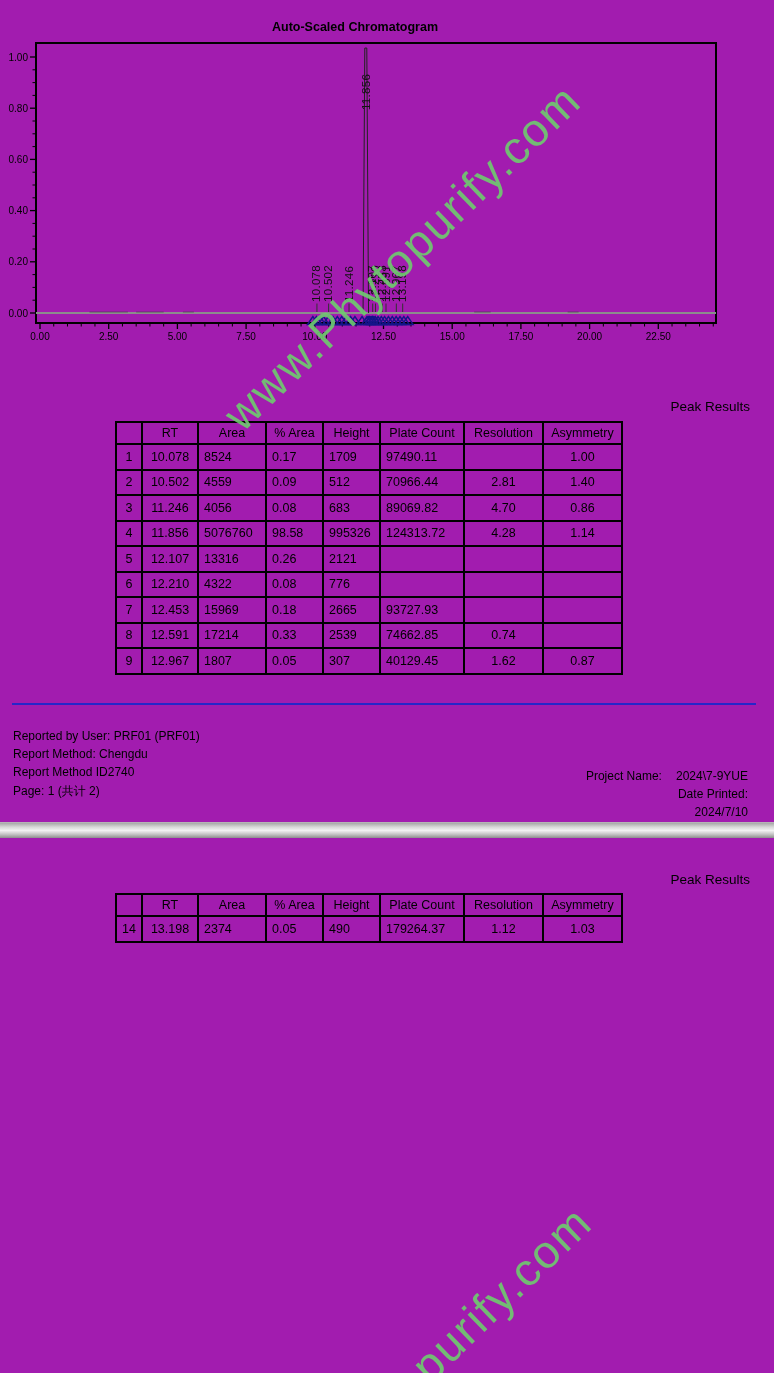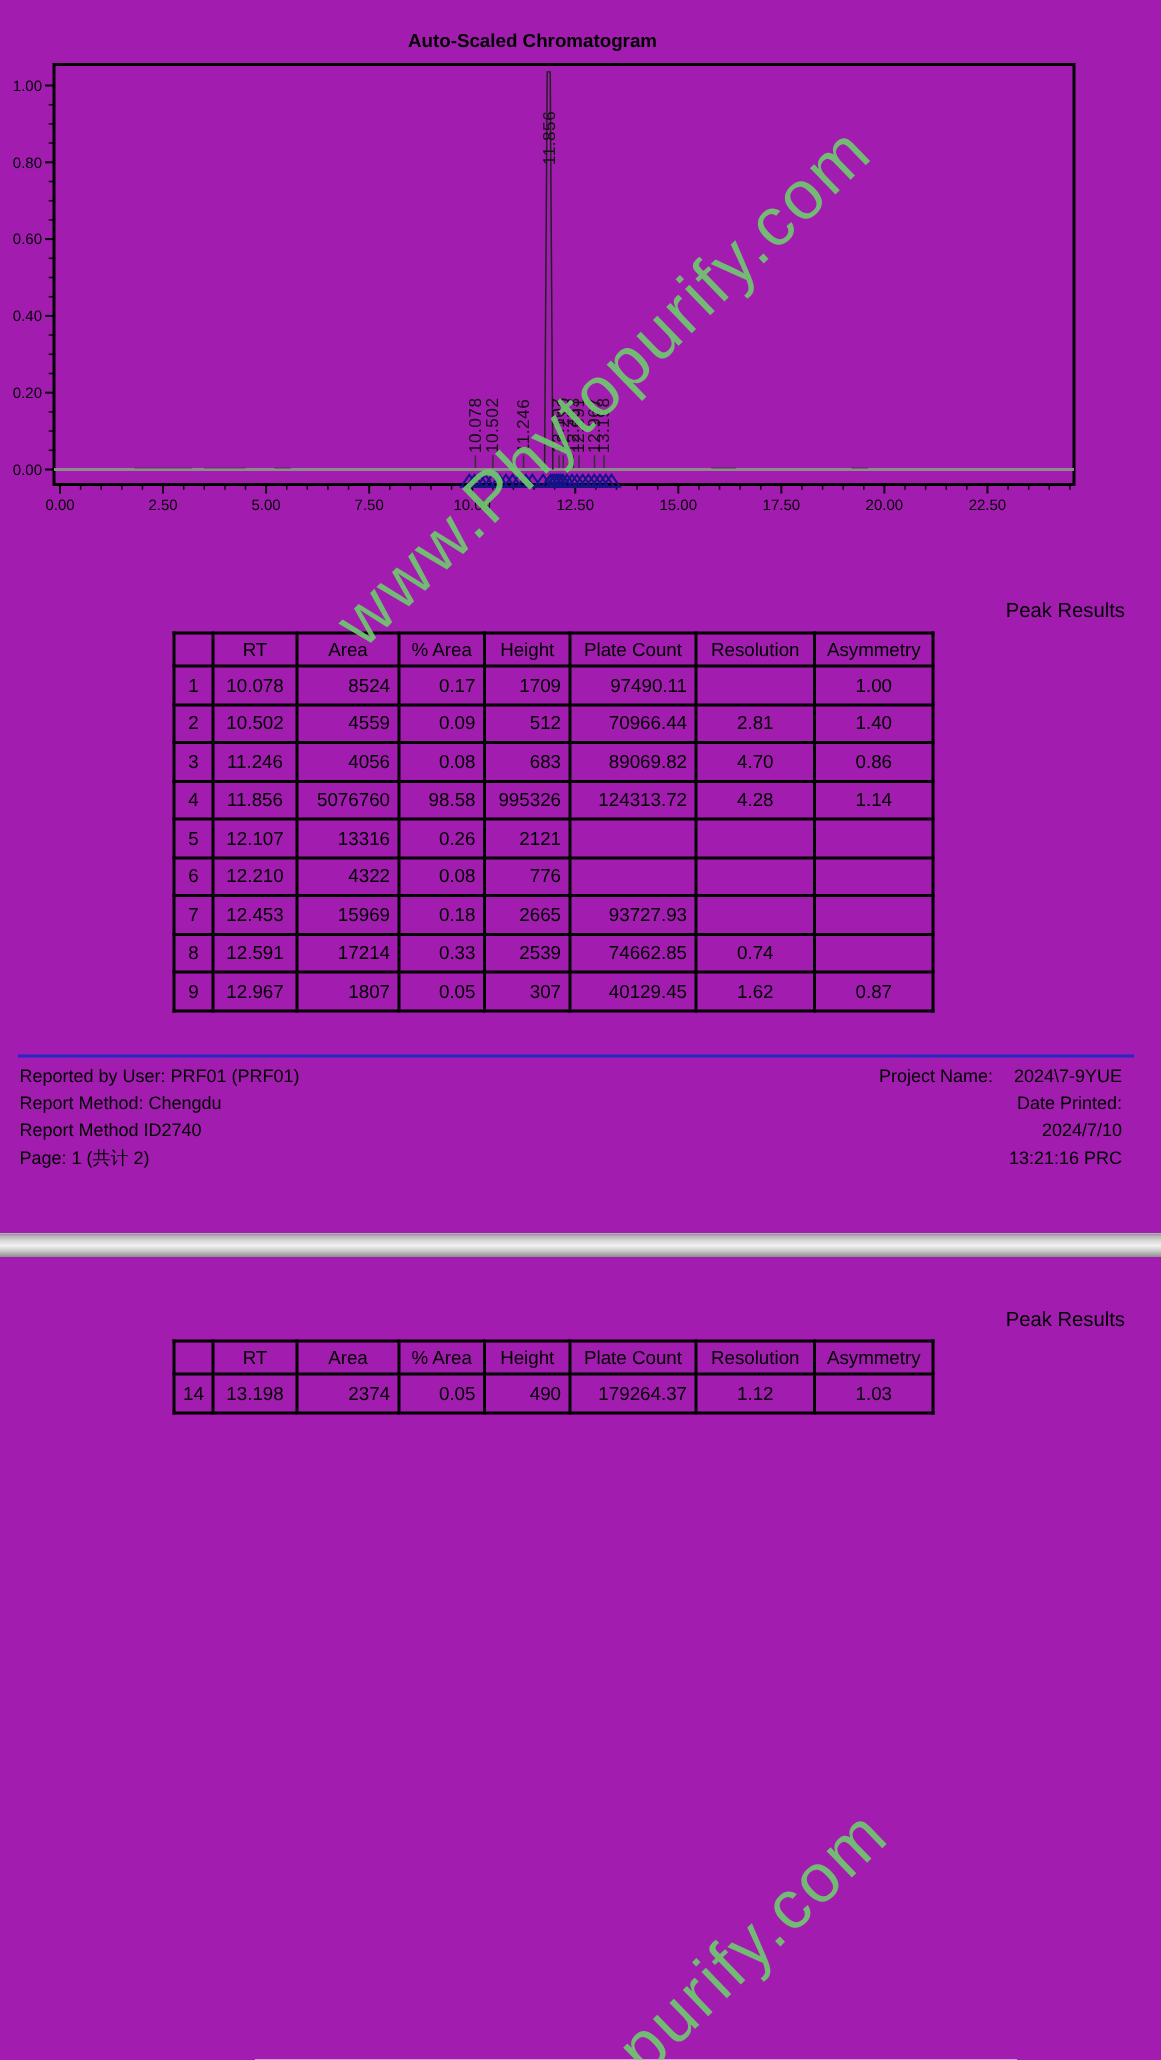--- a/index.html
+++ b/index.html
@@ -24,27 +24,27 @@
 
   table.ptable{position:absolute;left:115px;border-collapse:collapse;table-layout:fixed;
       background:transparent;}
   .t1pos{top:421px;}
   .t2pos{top:893px;}
   .ptable th,.ptable td{border:2px solid #000;font-size:12.5px;color:#000;
       padding:0 5px;overflow:hidden;white-space:nowrap;}
   .ptable th{height:20px;font-weight:normal;text-align:center;padding:0 2px;margin-top:16px;}
   .ptable td{height:23.5px;}
   td.a-c{text-align:center;}
-  td.a-r{text-align:right;}
+  td.a-r{}
 
   .blue-line{position:absolute;top:703px;left:12px;width:744px;height:0;
       border-top:2px solid #2626c9;}
-  .foot{position:absolute;font-size:12px;color:#000;line-height:18.2px;}
+  .foot{position:absolute;font-size:12px;color:#000;line-height:18.2px;margin-top:19px;}
   .foot-left{left:13px;top:708px;}
-  .foot-right{right:26px;top:708px;text-align:right;}
+  .foot-right{right:26px;top:748px;text-align:right;}
   .proj-val{margin-left:14px;}
 
   .gray-bar{position:absolute;left:0;top:822px;width:774px;height:15px;
       border-top:1px solid #b5b5b5;
       background:linear-gradient(180deg,#a6a6a6 0%,#d9d9d9 28%,#f2f2f2 50%,#c7c7c7 74%,#8e8e8e 100%);}
 </style>
 </head>
 <body>
 
 <div class="page">

